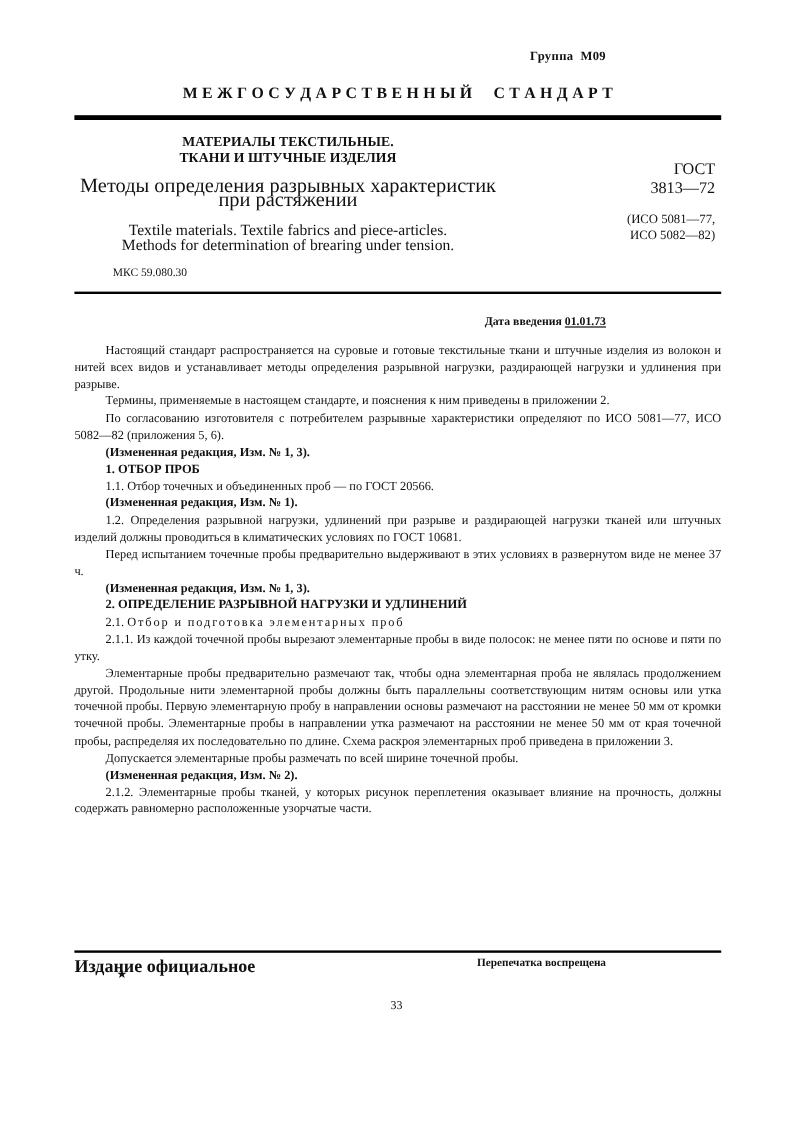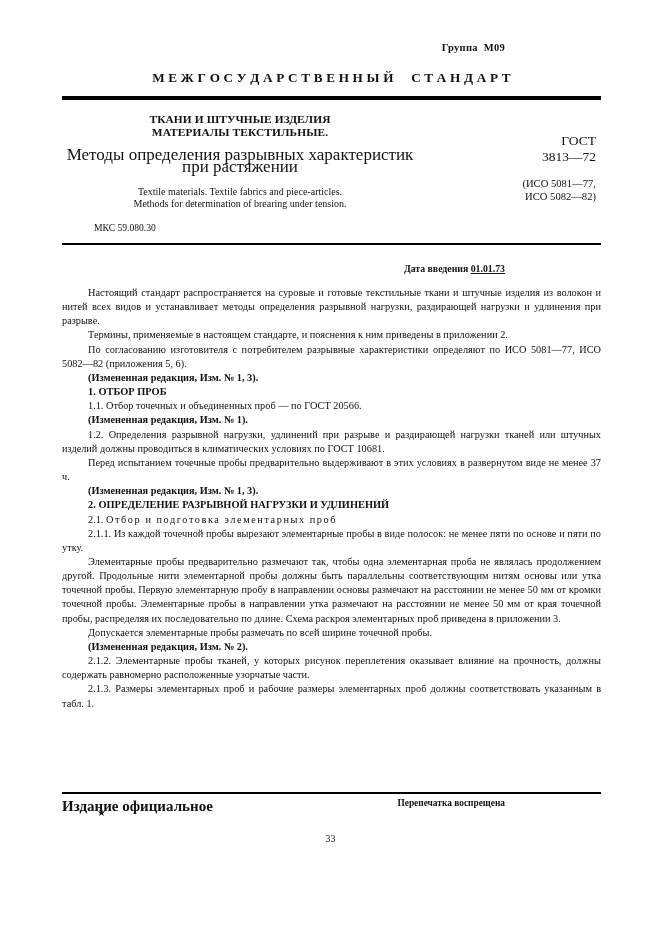--- a/index.html
+++ b/index.html
@@ -70,21 +70,21 @@
     letter-spacing: 0.1px;
   }
   .title-sub {
     margin-top: 9px;
     font-size: 17px;
     font-weight: normal;
     line-height: 12.6px;
   }
   .title-eng {
     margin-top: 12px;
-    font-size: 10px;
+    font-size: 13px;
     line-height: 11.6px;
     font-weight: normal;
   }
 
   
   .gost-block {
     position: absolute;
     left: 435px;
     top: 133px;
     width: 161px;
@@ -208,22 +208,22 @@
 
 <div class="page">
 
   <div class="group-line">Группа  М09</div>
 
   <div class="masthead">М Е Ж Г О С У Д А Р С Т В Е Н Н Ы Й     С Т А Н Д А Р Т</div>
   <div class="rule-thick"></div>
 
   <div class="title-block">
     <div class="title-main">
+      <div>МАТЕРИАЛЫ ТЕКСТИЛЬНЫЕ.</div>
       <div>ТКАНИ И ШТУЧНЫЕ ИЗДЕЛИЯ</div>
-      <div>МАТЕРИАЛЫ ТЕКСТИЛЬНЫЕ.</div>
     </div>
     <div class="title-sub">
       <div>Методы определения разрывных характеристик</div>
       <div>при растяжении</div>
     </div>
     <div class="title-eng">
       <div>Textile materials. Textile fabrics and piece-articles.</div>
       <div>Methods for determination of brearing under tension.</div>
     </div>
   </div>
@@ -261,21 +261,20 @@
 
     <p class="heading gap-before gap-after">2. ОПРЕДЕЛЕНИЕ РАЗРЫВНОЙ НАГРУЗКИ И УДЛИНЕНИЙ</p>
 
     <p class="spaced"><span class="lead">2.1. </span><span>Отбор и подготовка элементарных проб</span></p>
 
     <p>2.1.1.  Из каждой точечной пробы вырезают элементарные пробы в виде полосок: не менее пяти по основе и пяти по утку.</p>
     <p>Элементарные пробы предварительно размечают так, чтобы одна элементарная проба не являлась продолжением другой. Продольные нити элементарной пробы должны быть параллельны соответствующим нитям основы или утка точечной пробы. Первую элементарную пробу в направ­лении основы размечают на расстоянии не менее 50 мм от кромки точечной пробы. Элементарные пробы в направлении утка размечают на расстоянии не менее 50 мм от края точечной пробы, распределяя их последовательно по длине. Схема раскроя элементарных проб приведена в прило­жении 3.</p>
     <p>Допускается элементарные пробы размечать по всей ширине точечной пробы.</p>
     <p class="bold">(Измененная редакция, Изм. № 2).</p>
     <p>2.1.2.  Элементарные пробы тканей, у которых рисунок переплетения оказывает влияние на прочность, должны содержать равномерно расположенные узорчатые части.</p>
-    <p>2.1.3.  Размеры элементарных проб и рабочие размеры элементарных проб должны соответст­вовать указанным в табл. 1.</p>
 
   </div>
 
   <div class="rule-footer"></div>
   <div class="footer-left">Издание официальное</div>
   <div class="footer-right">Перепечатка воспрещена</div>
   <div class="footer-star">★</div>
   <div class="page-num">33</div>
 
 </div>

